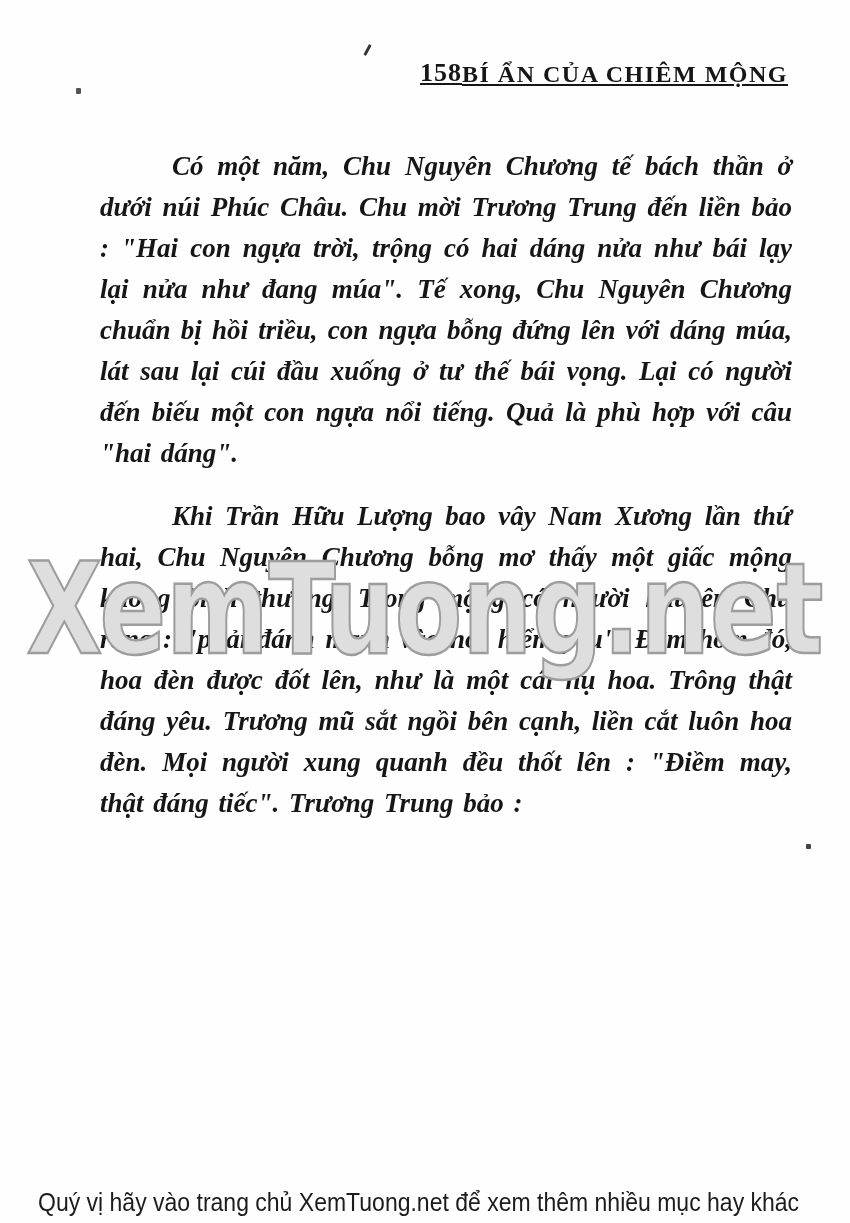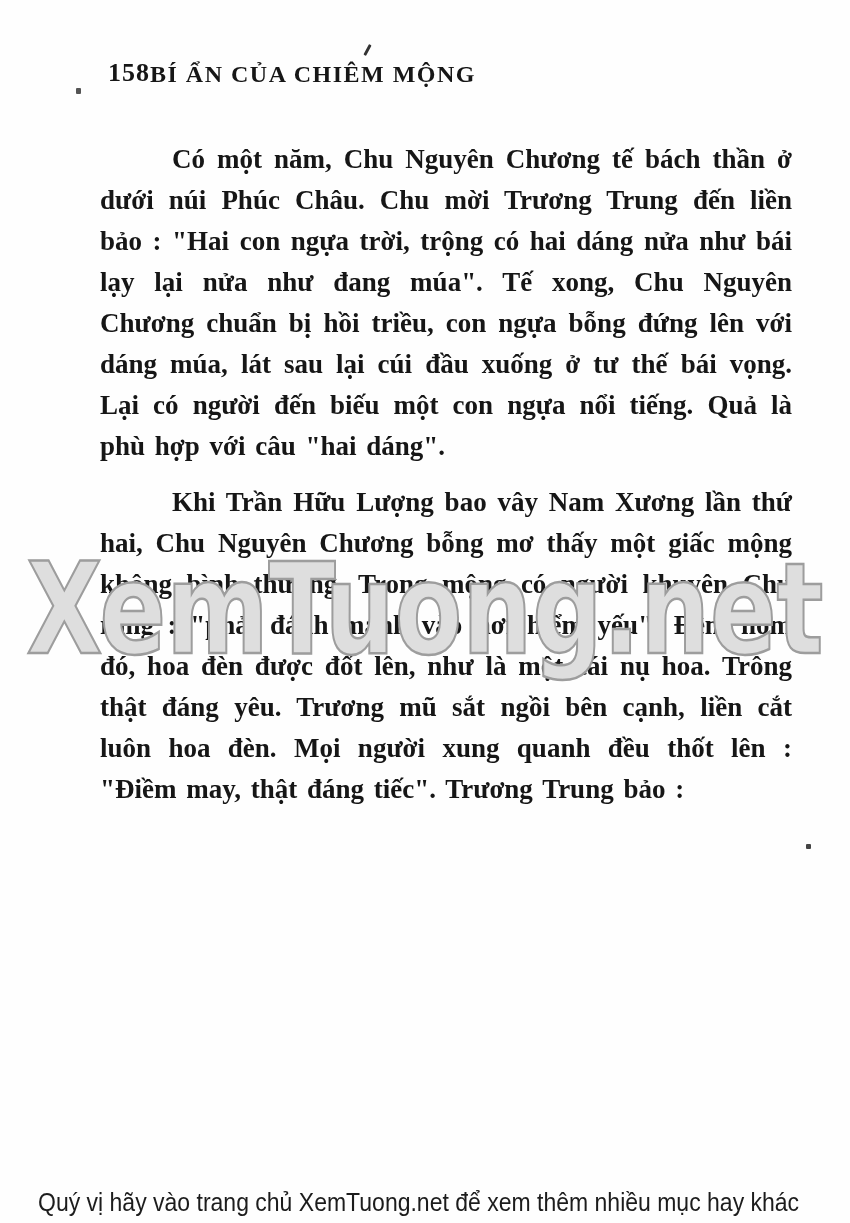--- a/index.html
+++ b/index.html
@@ -18,22 +18,23 @@
     color: #161616;
   }
 
   
   .page-head {
     position: absolute;
     top: 58px;
     left: 108px;
     right: 62px;
     display: flex;
-    justify-content: flex-start;
+    justify-content: flex-end;
     align-items: flex-end;
+    text-decoration: underline;
   }
   .page-number {
     font-size: 26px;
     font-weight: bold;
     letter-spacing: 1px;
   }
   .running-title {
     font-size: 24px;
     font-weight: bold;
     letter-spacing: 1.5px;
@@ -51,21 +52,22 @@
     line-height: 41px;
     text-align: justify;
     word-spacing: 3px;
   }
   .body-text p {
     margin: 0;
     padding: 0;
   }
   .body-text p.indent {
     text-indent: 72px;
-    margin-top: 15px;
+    margin-top: 22px;
+    font-style: italic;
   }
 
   
   .watermark {
     position: absolute;
     top: 538px;
     left: 50%;
     transform: translateX(-50%) scaleX(0.78);
     transform-origin: center;
     font-family: "DejaVu Sans", sans-serif;

